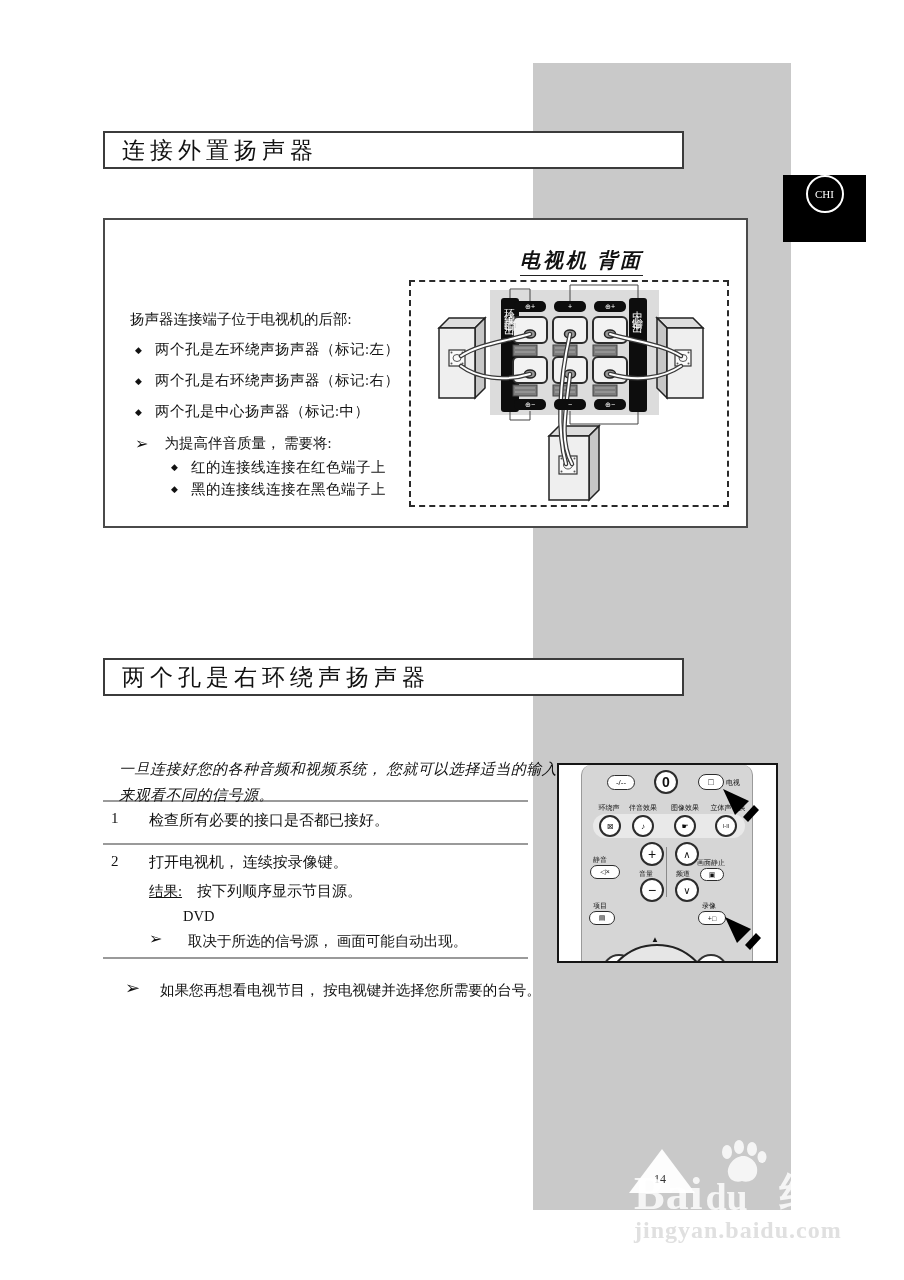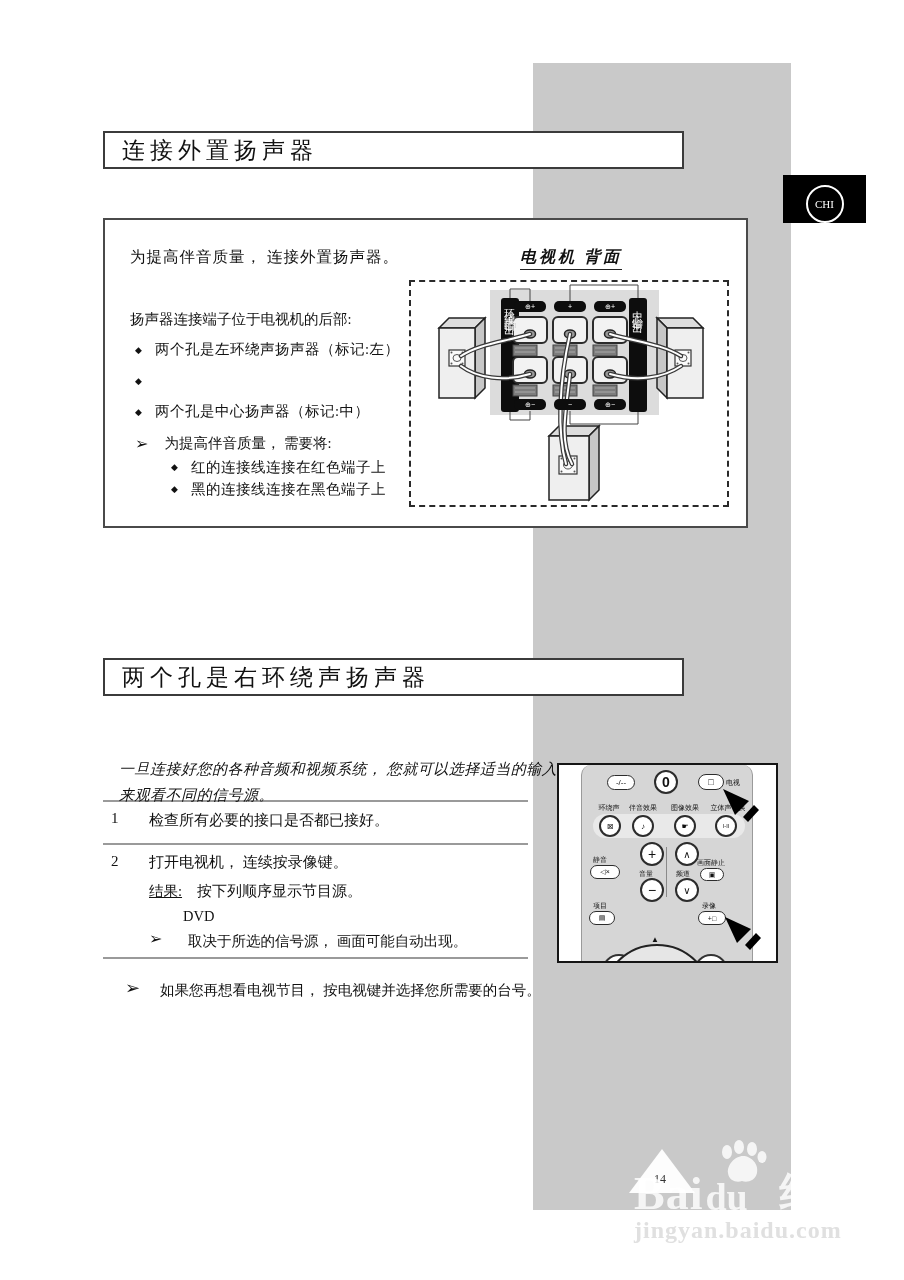--- a/index.html
+++ b/index.html
@@ -7,42 +7,42 @@
        font-family:"Liberation Serif","DejaVu Serif",serif;color:#111;overflow:hidden;}
   .abs{position:absolute;}
   
   .gray-band{left:533px;top:63px;width:258px;height:1147px;background:#c9c9c9;}
   
   .title-box{left:103px;width:581px;height:38px;background:#fff;border:2px solid #3b3b3b;
              z-index:2;display:flex;align-items:center;padding-left:17px;box-sizing:border-box;}
   .title-box span{font-size:23px;letter-spacing:5px;}
   .tb1{top:131px;} .tb2{top:658px;}
   
-  .chi-badge{left:783px;top:175px;width:83px;height:48px;background:#000;z-index:2;
-             display:flex;align-items:flex-end;justify-content:center;}
+  .chi-badge{left:783px;top:175px;width:83px;height:67px;background:#000;z-index:2;
+             display:flex;align-items:flex-start;justify-content:center;}
   .chi-circle{width:34px;height:34px;border:2px solid #fff;border-radius:50%;
               display:flex;align-items:center;justify-content:center;color:#fff;font-size:11px;}
   
   .content-box{left:103px;top:218px;width:645px;height:310px;background:#fff;
                border:2px solid #4a4a4a;z-index:2;box-sizing:border-box;}
   .cb-intro{left:25px;top:24px;width:276px;font-size:15.5px;line-height:1.7;
             letter-spacing:1px;text-align:justify;margin:0;}
   .cb-loc{left:25px;top:90px;font-size:14.5px;white-space:nowrap;}
   .blist{left:30px;top:114px;}
   .brow{height:31px;display:flex;align-items:center;white-space:nowrap;}
   .diamond{font-size:9px;margin-right:13px;}
   .btext{font-size:14.5px;letter-spacing:0.5px;}
   .note-block{left:30px;top:214px;}
   .note-head{display:flex;align-items:center;white-space:nowrap;}
   .note-arrow{font-size:16px;margin-right:16px;}
   .note-text{font-size:14.5px;}
   .sub-bullets{margin-left:36px;margin-top:3px;}
   .sub-bullets .brow{height:22px;}
   
-  .diagram-caption{left:415px;top:27px;font-size:16px;font-style:italic;font-weight:bold;
+  .diagram-caption{left:415px;top:27px;font-size:20px;font-style:italic;font-weight:bold;
                    letter-spacing:3px;border-bottom:1px solid #222;padding-bottom:1px;white-space:nowrap;}
   .dbox{left:304px;top:60px;width:320px;height:227px;border:2px dashed #2a2a2a;box-sizing:border-box;}
   .dbox svg{position:absolute;left:0;top:0;}
   .strip-text{width:18px;display:flex;flex-direction:column;align-items:center;z-index:3;}
   .vtext{writing-mode:vertical-rl;font-size:10.5px;letter-spacing:4px;color:#fff;
          font-family:"Liberation Sans","DejaVu Sans",sans-serif;}
   .stext{font-size:5px;color:#c5c5c5;margin-top:2px;font-family:"Liberation Sans",sans-serif;}
   .term-pill{width:32px;height:11px;background:#0d0d0d;border-radius:5px;color:#fff;
              font-size:7px;line-height:11px;text-align:center;z-index:3;
              font-family:"Liberation Sans","DejaVu Sans",sans-serif;}
@@ -102,29 +102,29 @@
   <span>连接外置扬声器</span>
 </div>
 
 <div class="abs chi-badge">
   <span class="chi-circle">
     <span>CHI</span>
   </span>
 </div>
 
 <div class="abs content-box">
-  <p class="abs cb-intro">为提高伴音质量， 连接外置扬声器。</p>
   <div class="abs cb-loc">扬声器连接端子位于电视机的后部:</div>
   <div class="abs blist">
     <div class="brow">
       <span class="diamond">◆</span>
       <span class="btext">两个孔是左环绕声扬声器（标记:左）</span>
     </div>
     <div class="brow">
       <span class="diamond">◆</span>
+      <span class="btext">两个孔是右环绕声扬声器（标记:右）</span>
     </div>
     <div class="brow">
       <span class="diamond">◆</span>
       <span class="btext">两个孔是中心扬声器（标记:中）</span>
     </div>
   </div>
   <div class="abs note-block">
     <div class="note-head">
       <span class="note-arrow">➢</span>
       <span class="note-text">为提高伴音质量， 需要将:</span>

